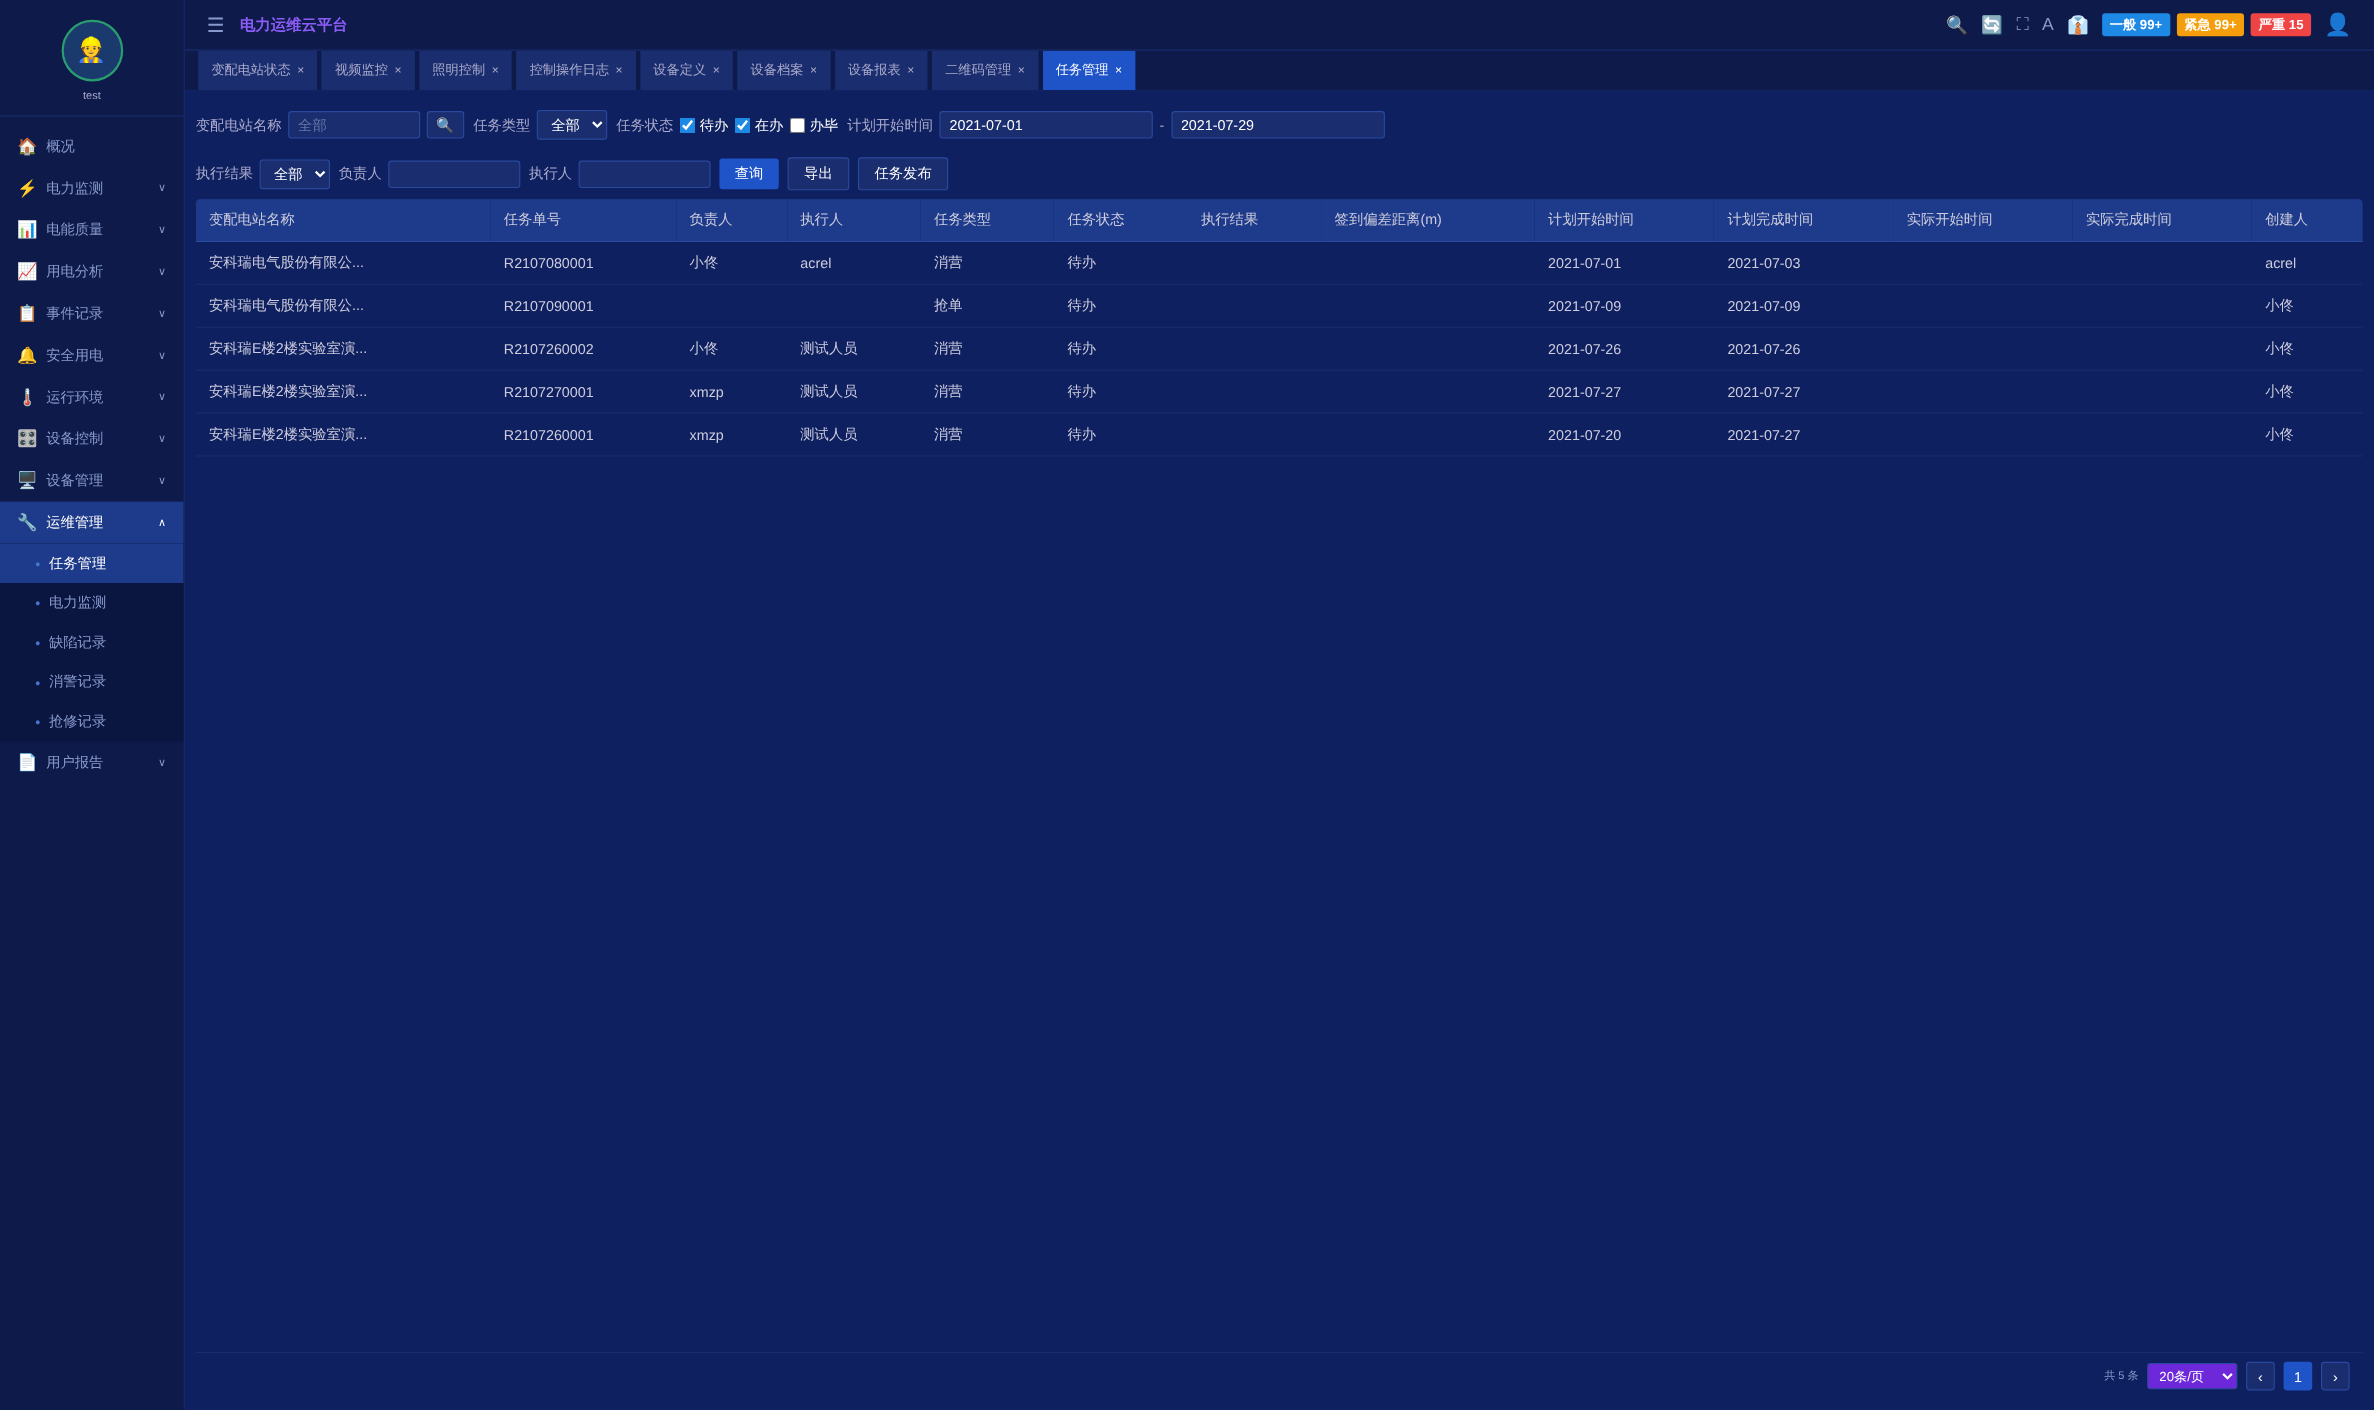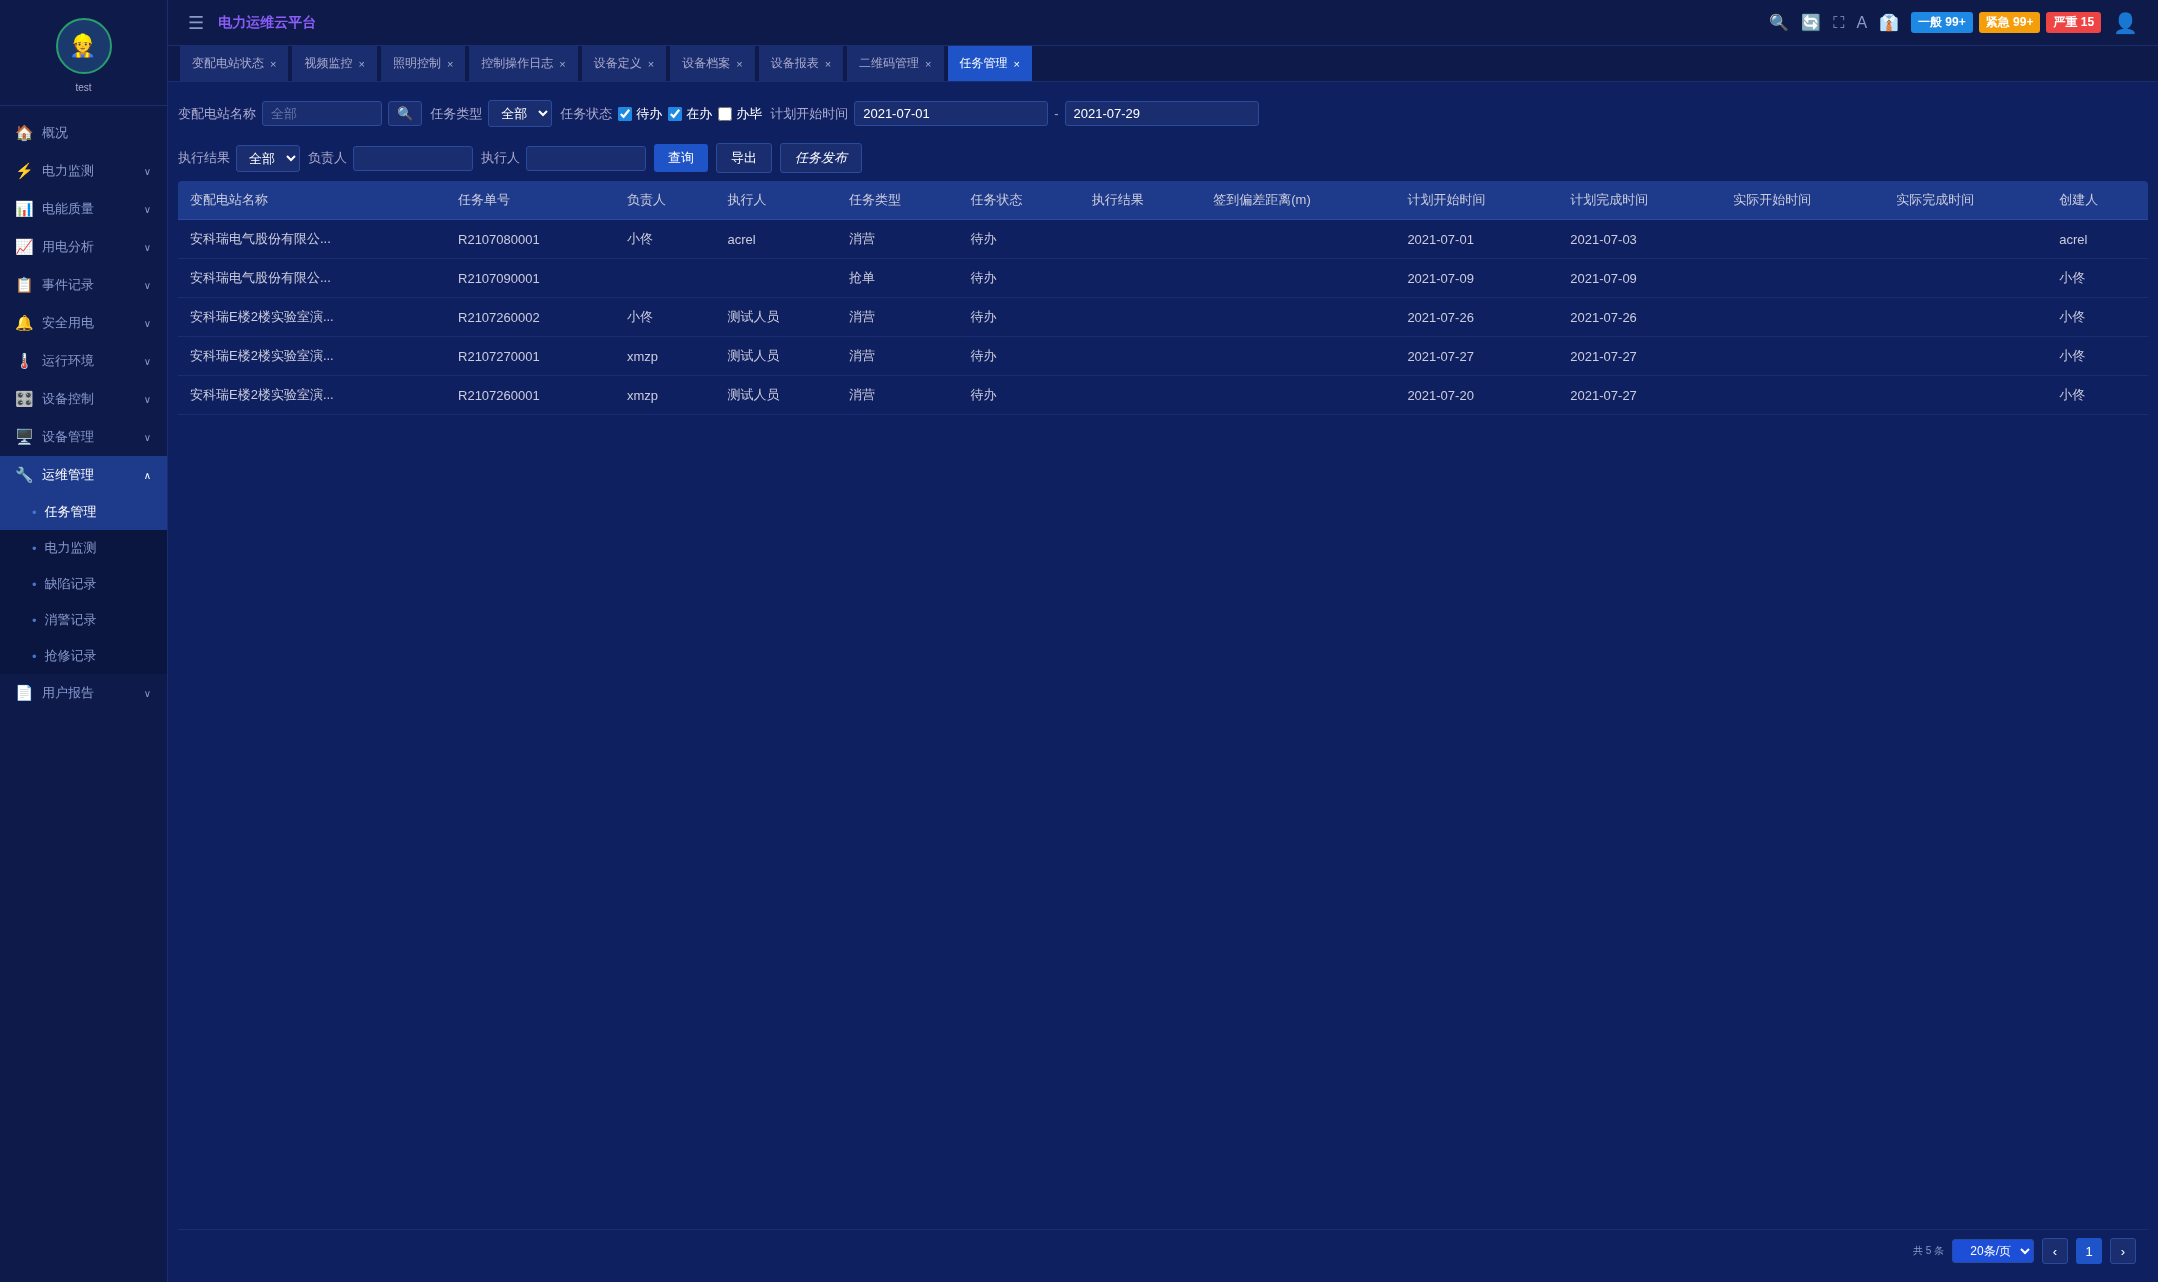--- a/index.html
+++ b/index.html
@@ -58,36 +58,36 @@
     .filter-select { background: #1a2d6e; border: 1px solid #2a4a9e; color: #fff; padding: 4px 8px; border-radius: 3px; font-size: 13px; outline: none; cursor: pointer; }
     .search-btn { background: #1a2d6e; border: 1px solid #2a4a9e; color: #fff; padding: 4px 8px; border-radius: 3px; cursor: pointer; font-size: 13px; display: flex; align-items: center; gap: 4px; }
     .checkbox-group { display: flex; align-items: center; gap: 4px; }
     .checkbox-group input[type=checkbox] { accent-color: #1e88e5; width: 14px; height: 14px; }
     .date-input { background: #1a2d6e; border: 1px solid #2a4a9e; color: #fff; padding: 4px 8px; border-radius: 3px; font-size: 13px; outline: none; }
 
     
     .filter-bar2 { display: flex; align-items: center; gap: 8px; flex-shrink: 0; }
     .btn-query { background: #1e54c8; border: none; color: #fff; padding: 5px 14px; border-radius: 3px; cursor: pointer; font-size: 13px; display: flex; align-items: center; gap: 4px; }
     .btn-export { background: #1a2d6e; border: 1px solid #2a4a9e; color: #fff; padding: 5px 14px; border-radius: 3px; cursor: pointer; font-size: 13px; display: flex; align-items: center; gap: 4px; }
-    .btn-publish { background: #1a2d6e; border: 1px solid #2a4a9e; color: #fff; padding: 5px 14px; border-radius: 3px; cursor: pointer; font-size: 13px; display: flex; align-items: center; gap: 4px; font-style: italic; }
+    .btn-publish { background: #1a2d6e; border: 1px solid #2a4a9e; color: #fff; padding: 5px 14px; border-radius: 3px; cursor: pointer; font-size: 13px; display: flex; align-items: center; gap: 4px; }
 
     
     .table-container { flex: 1; overflow: auto; border-radius: 4px; }
     .table-container::-webkit-scrollbar { height: 6px; background: #0d1a4a; }
     .table-container::-webkit-scrollbar-thumb { background: #2a4a9e; border-radius: 3px; }
     table { width: 100%; border-collapse: collapse; min-width: 1200px; }
     thead tr { background: #1e3a8a; }
     thead th { padding: 10px 12px; text-align: left; color: #ccd; font-size: 13px; font-weight: normal; white-space: nowrap; border-bottom: 1px solid #2a4a9e; }
     tbody tr { border-bottom: 1px solid #1a2d6e; }
     tbody td { padding: 10px 12px; color: #ccd; font-size: 13px; white-space: nowrap; }
 
     
     .pagination { display: flex; align-items: center; justify-content: flex-end; padding: 8px 12px; gap: 8px; border-top: 1px solid #1a2d6e; flex-shrink: 0; }
     .pagination-info { color: #8899cc; font-size: 10px; }
-    .pagination-select { background: #1d4ed8; border: 1px solid #2a4a9e; color: #fff; padding: 3px 6px; border-radius: 3px; font-size: 12px; cursor: pointer; text-align: right; }
+    .pagination-select { background: #6d28d9; border: 1px solid #2a4a9e; color: #fff; padding: 3px 6px; border-radius: 3px; font-size: 12px; cursor: pointer; }
     .pagination-btn { background: #1a2d6e; border: 1px solid #2a4a9e; color: #fff; width: 26px; height: 26px; border-radius: 3px; cursor: pointer; display: flex; align-items: center; justify-content: center; font-size: 13px; }
     .pagination-page { background: #1e54c8; border: none; color: #fff; width: 26px; height: 26px; border-radius: 3px; display: flex; align-items: center; justify-content: center; font-size: 13px; }
 
     
     .table-container::-webkit-scrollbar { height: 8px; }
   </style>
 </head>
 <body>
 
 <div class="sidebar">

